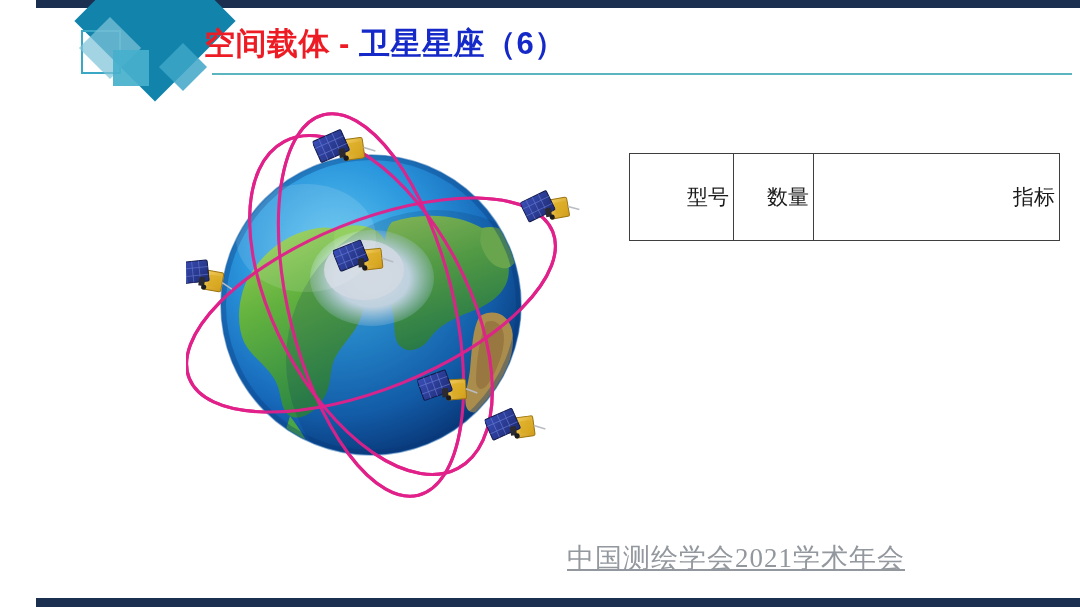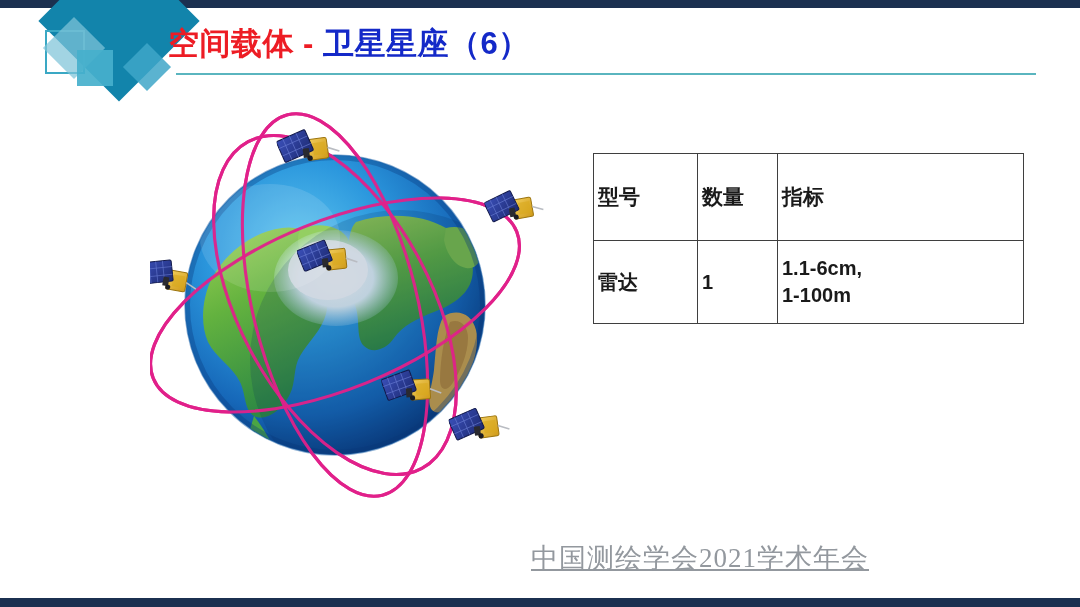--- a/index.html
+++ b/index.html
@@ -4,21 +4,21 @@
 <title>Slide</title>
 <style>
   html,body{margin:0;padding:0;}
   body{
     width:1080px;height:607px;
     background:#ffffff;
     font-family:"Liberation Sans","DejaVu Sans",sans-serif;
     overflow:hidden;
     position:relative;
   }
-  .slide{position:absolute;inset:0;background:#fff;overflow:hidden;}
+  .slide{position:absolute;inset:0;background:#fff;overflow:hidden;margin-left:36px;}
 
   
   .bar-top{position:absolute;left:0;top:0;width:1080px;height:8px;background:#1b3050;}
   .bar-bottom{position:absolute;left:0;top:598px;width:1080px;height:9px;background:#1b3050;}
 
   
   .deco{position:absolute;left:0;top:0;width:230px;height:100px;}
   .deco-diamond{
     position:absolute;left:62px;top:-36px;width:114px;height:114px;
     background:#1284ab;transform:rotate(45deg);
@@ -58,22 +58,22 @@
   .art svg{display:block;}
 
   
   .spec-table{
     position:absolute;left:593px;top:153px;width:430px;
     border-collapse:collapse;table-layout:fixed;
     background:#fff;
   }
   .spec-table td,.spec-table th{
     border:1.5px solid #3f3f3f;
-    text-align:left;vertical-align:middle;
-    color:#1a1a1a;font-weight:bold;
+    text-align:right;vertical-align:middle;
+    color:#1a1a1a;font-weight:normal;
     padding:0 4px;
   }
   .col-model{width:104px;}
   .col-qty{width:80px;}
   .col-spec{width:246px;}
   .spec-table thead th{height:86px;font-size:21px;}
   .spec-table tbody td{height:82px;font-size:20px;}
   .spec-table tbody tr:nth-child(2) td{height:82px;}
   .spec-table tbody tr:nth-child(3) td{height:116px;}
   .cell-spec{font-size:19px;line-height:1.35;}
@@ -239,26 +239,18 @@
         <col class="col-spec">
     </colgroup>
     <thead>
       <tr>
         <th>型号</th>
         <th>数量</th>
         <th>指标</th>
       </tr>
     </thead>
     <tbody>
-      <tr>
-        <td>雷达</td>
-        <td>1</td>
-        <td class="cell-spec">
-          <span class="l1">1.1-6cm,</span>
-          <span class="l2">1-100m</span>
-        </td>
-      </tr>
     </tbody>
   </table>
 
   <div class="watermark"><span>中国测绘学会2021学术年会</span></div>
 
 </div>
 
 </body></html>

